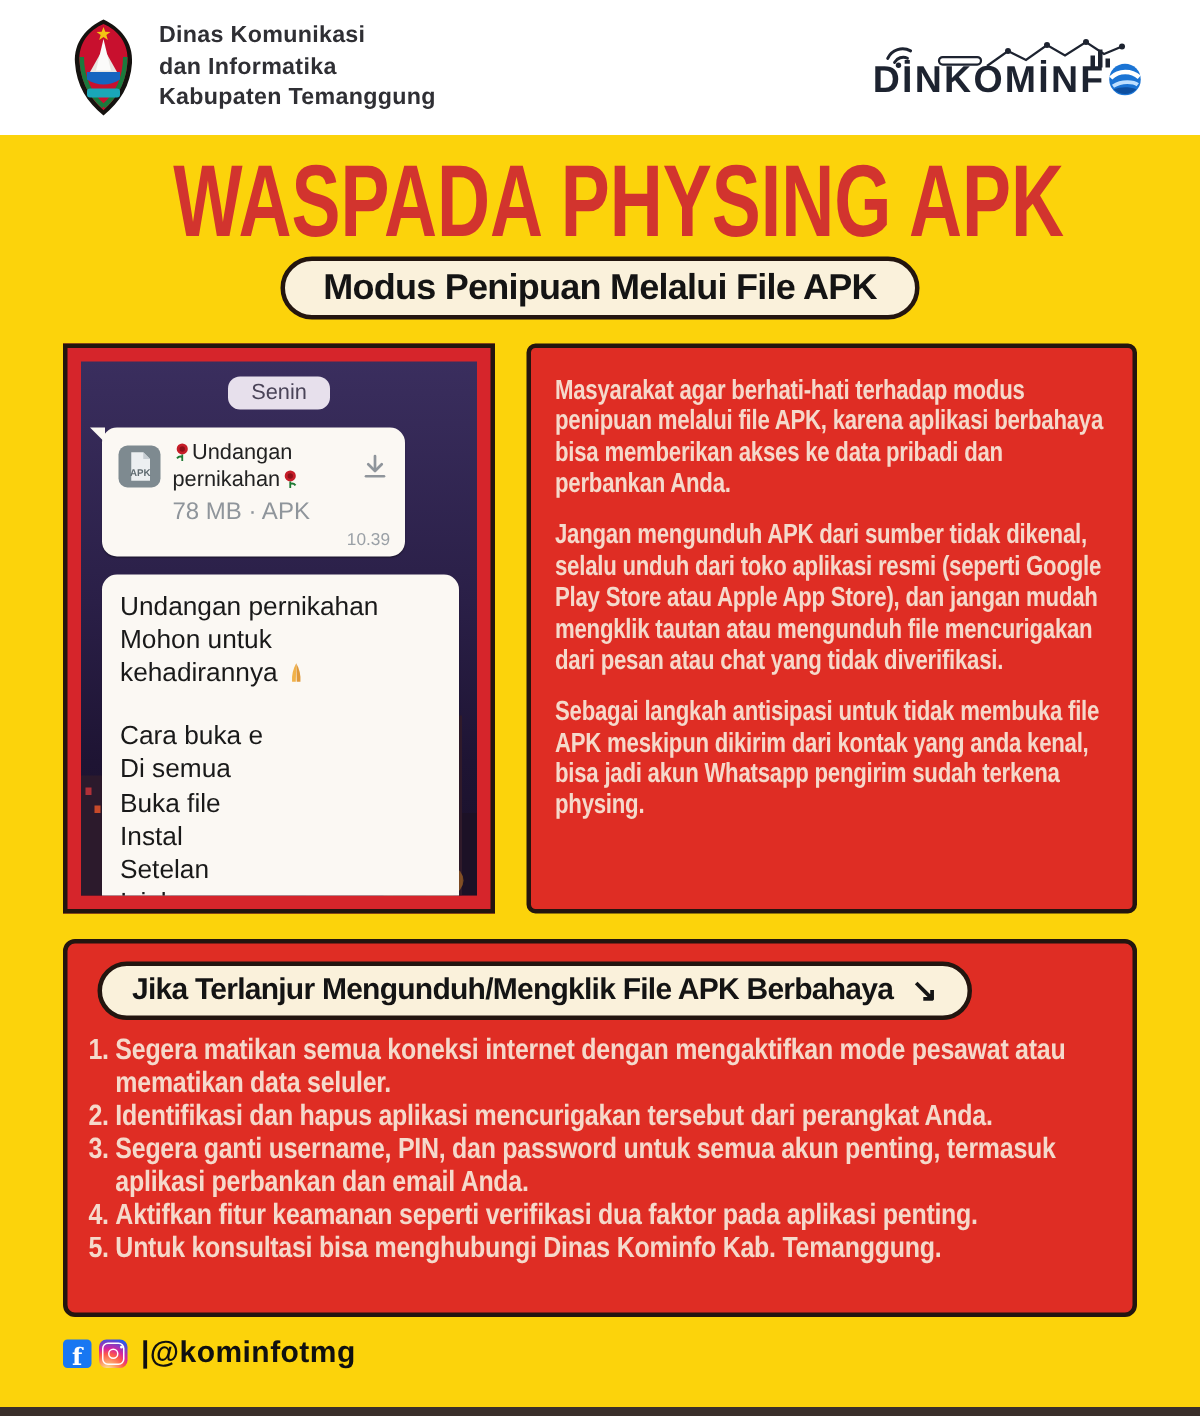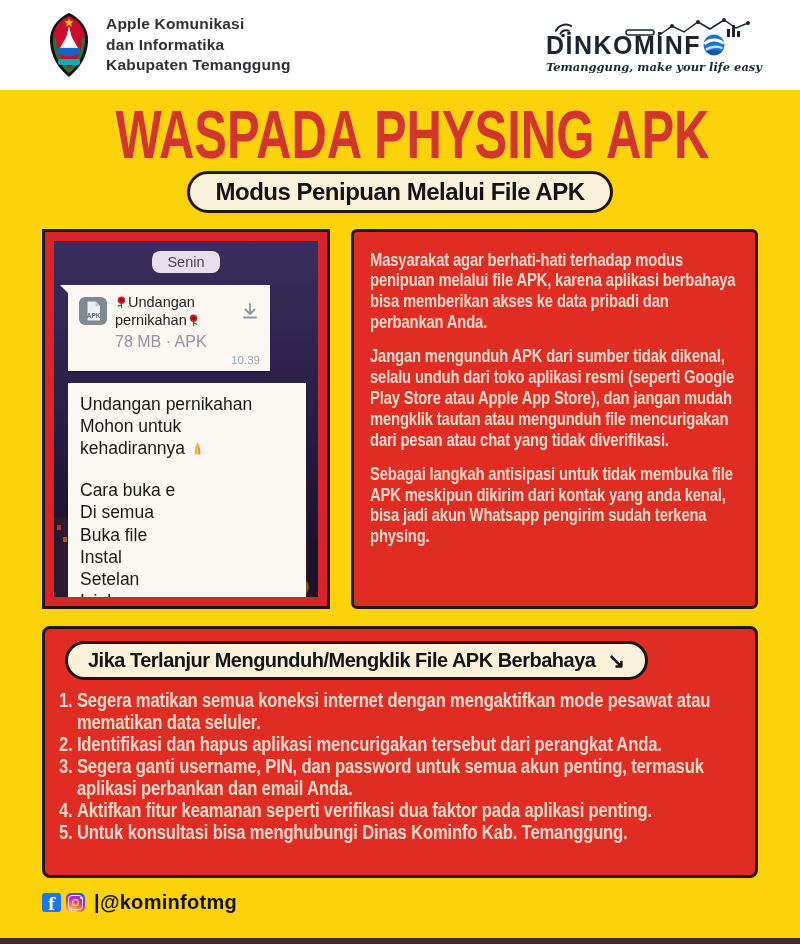--- a/index.html
+++ b/index.html
@@ -45,21 +45,21 @@
   .chat-screen {
     position:relative; width:100%; height:100%; overflow:hidden;
     background:linear-gradient(180deg,#3A2E5E 0%,#2A1F47 45%,#1E1433 75%,#1A1028 100%);
   }
   .skyline { position:absolute; left:0; right:0; bottom:0; height:150px; width:100%; z-index:1; }
   .day-badge {
     position:relative; z-index:2; width:fit-content; margin:10px auto 0;
     background:#E7E0EC; color:#4A4458; font-size:14.5px;
     padding:3px 15px; border-radius:8px;
   }
-  .bubble { position:relative; z-index:2; background:#FBF8F3; border-radius:0; box-shadow:0 1px 1px rgba(0,0,0,.35); }
+  .bubble { position:relative; z-index:2; background:#FBF8F3; border-radius:10px; box-shadow:0 1px 1px rgba(0,0,0,.35); }
   .bubble-file { width:202px; margin:12px 0 0 14px; padding:8px 10px 5px; box-sizing:border-box; }
   .bubble-file::before {
     content:""; position:absolute; left:-8px; top:0; width:0; height:0;
     border-top:10px solid #FBF8F3; border-left:10px solid transparent;
   }
   .file-row { display:flex; align-items:center; gap:7px; }
   .file-name { width:112px; font-size:14.5px; line-height:1.3; color:#222; text-align:left; }
   .file-meta { font-size:16px; color:#8F959B; margin:3px 0 0 37px; }
   .file-time { text-align:right; font-size:11.5px; color:#9AA0A6; margin-top:3px; }
   .bubble-text { width:238px; margin:12px 0 0 14px; padding:10px 12px 14px; box-sizing:border-box;
@@ -123,21 +123,21 @@
         <path d="M25 4 C34.5 8 42 17 41 29.5 C40 43 34 53.5 25 61.5 C16 53.5 10 43 9 29.5 C8 17 15.5 8 25 4 Z" fill="#C8102E"></path>
         <path d="M10.5 26 C10.5 42 17 52 25 59" stroke="#1B7A3D" stroke-width="3" fill="none"></path>
         <path d="M39.5 26 C39.5 42 33 52 25 59" stroke="#1B7A3D" stroke-width="3" fill="none"></path>
         <polygon points="25,6 26.2,9.2 29.6,9.3 26.9,11.4 27.9,14.7 25,12.7 22.1,14.7 23.1,11.4 20.4,9.3 23.8,9.2" fill="#F3C614"></polygon>
         <path d="M25 20 L34 36 L16 36 Z" fill="#E8E6E2"></path>
         <path d="M25 14 L30 35 L20 35 Z" fill="#FBFBFA"></path>
         <path d="M14 36 H36 V41 C29 45.5 21 45.5 14 41 Z" fill="#1565C0"></path>
         <rect x="14" y="47" width="22" height="6" rx="2" fill="#19A7B8"></rect>
       </svg>
       <div class="agency-text">
-        <div>Apple Komunikasi</div>
+        <div>Dinas Komunikasi</div>
         <div>dan Informatika</div>
         <div>Kabupaten Temanggung</div>
       </div>
     </div>
 
     <div class="brand">
       <div class="brand-top">
         <svg width="26" height="19" viewBox="0 0 26 19">
           <g transform="rotate(-18 13 10)" stroke="#1D2330" fill="none" stroke-width="2" stroke-linecap="round">
             <path d="M4 8 A11 11 0 0 1 20 8"></path>
@@ -159,21 +159,20 @@
       </div>
       <div class="brand-name-row">
         <span class="brand-name">DİNKOMİNF</span>
         <svg width="24" height="24" viewBox="0 0 24 24" style="margin-left:1px">
           <circle cx="12" cy="12" r="10.5" fill="#1B74D4"></circle>
           <path d="M2.5 11 C8 5.5 16.5 6 21.5 10.5" stroke="#FFFFFF" stroke-width="3" fill="none"></path>
           <path d="M4 16.5 C10 12.5 18 13.5 20.5 15.5" stroke="#BFE0FF" stroke-width="2.5" fill="none"></path>
           <path d="M4.5 18.5 A10.5 10.5 0 0 0 19.5 18.5 C14 16.5 9 17 4.5 18.5 Z" fill="#0D4FA0"></path>
         </svg>
       </div>
-      <div class="brand-tagline">Temanggung, make your life easy</div>
     </div>
   </div>
 
   <div class="title-wrap">
     <h1>WASPADA PHYSING APK</h1>
   </div>
   <div class="subtitle-pill">Modus Penipuan Melalui File APK</div>
 
   <div class="content-row">
 

